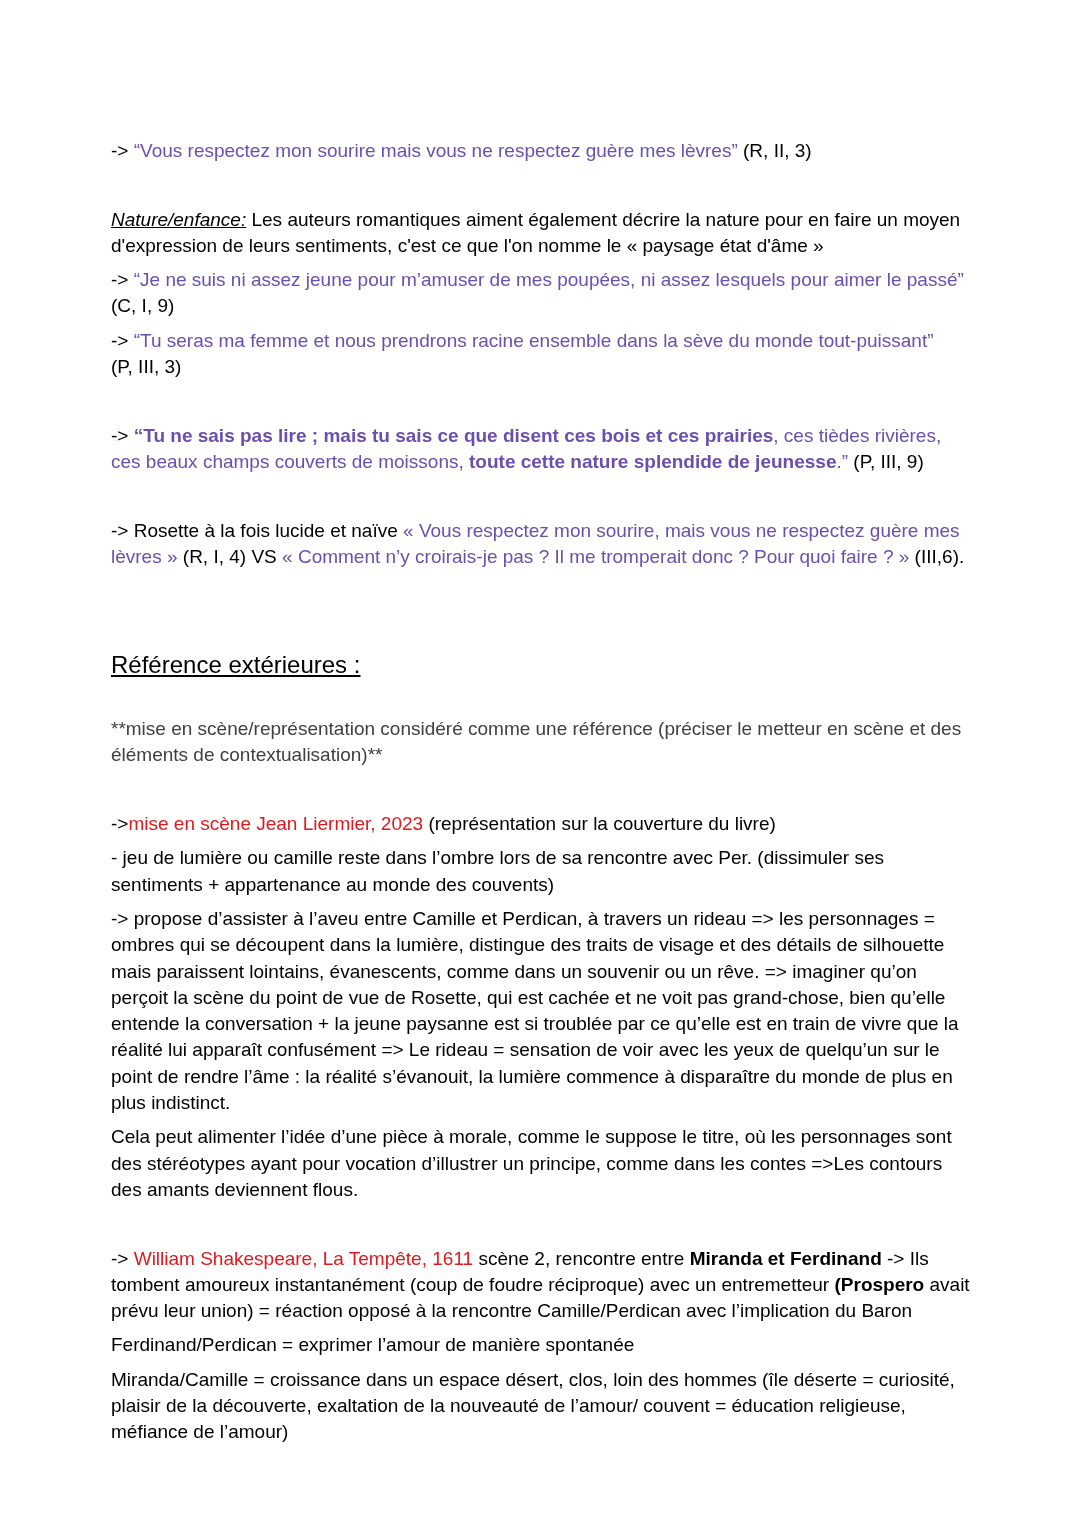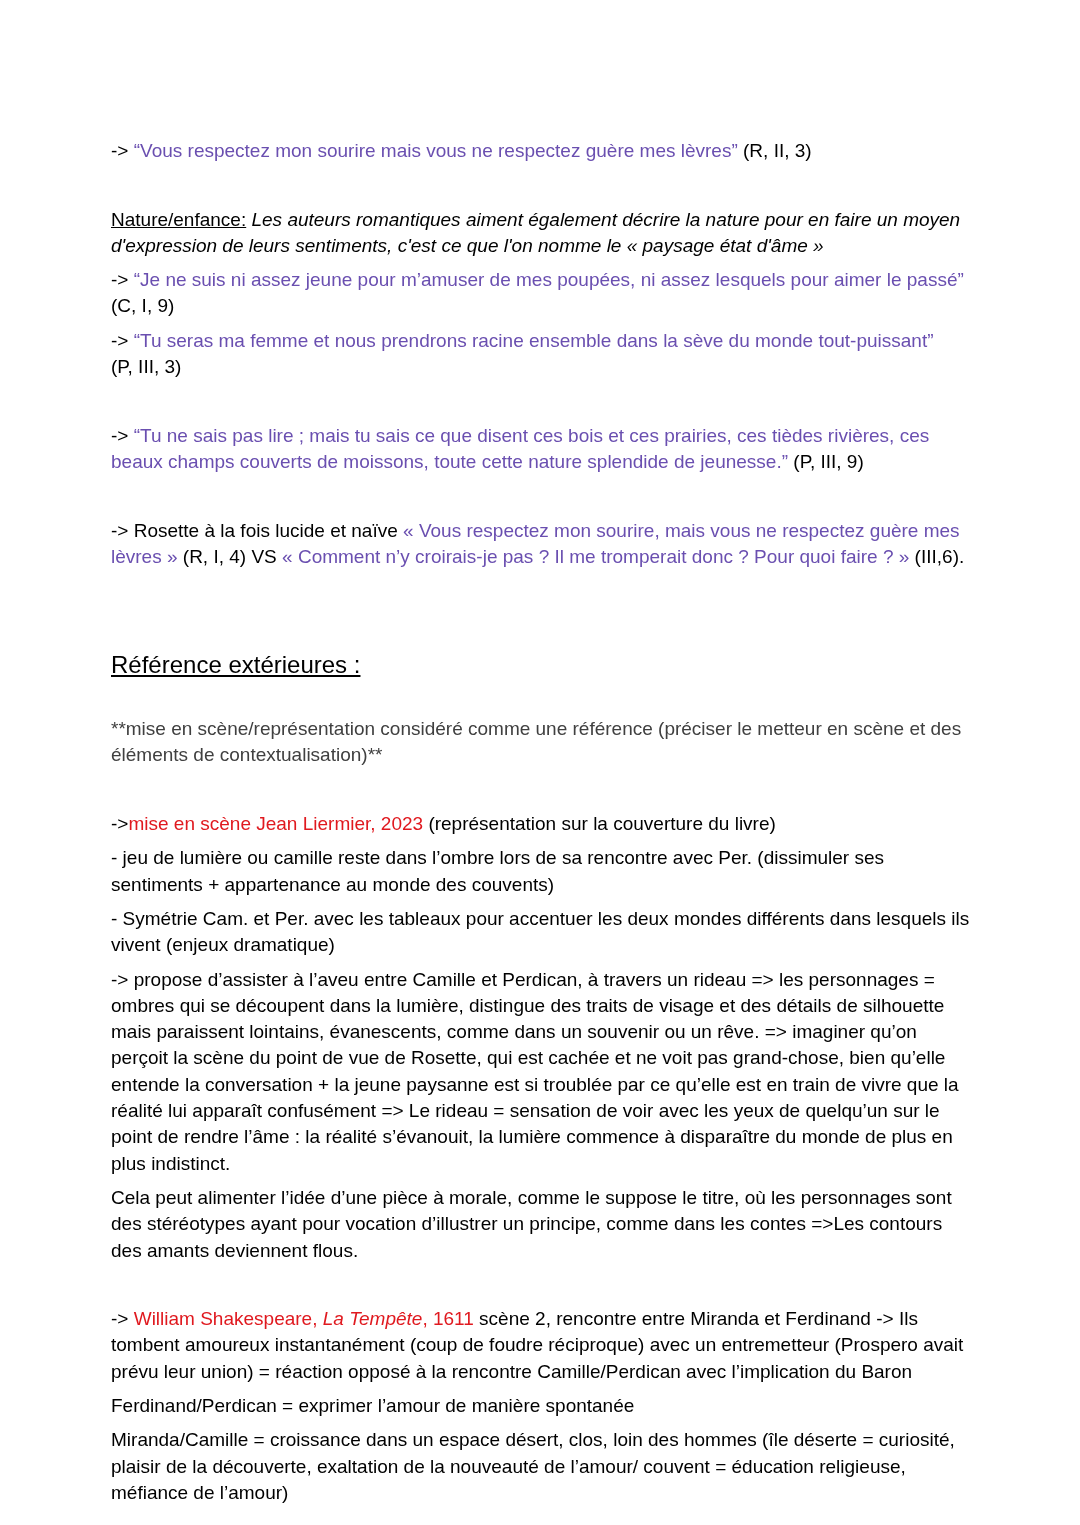--- a/index.html
+++ b/index.html
@@ -6,23 +6,23 @@
   body { width: 1080px; height: 1525px; position: relative; overflow: hidden;
          font-family: "Liberation Sans", sans-serif; color: #000; }
   .page { position: absolute; left: 103px; top: 130px; width: 880px;
           font-size: 19px; line-height: 26.3px; }
   .p { margin: 8px; }
   .gap { height: 26.3px; }
   .gap2 { height: 52px; }
   .purple { color: #6a4fb0; }
   .red { color: #e0191f; text-align: right; }
   .gray { color: #404040; }
-  .b { font-weight: normal; }
-  .i { font-style: italic; }
-  .u { text-decoration: underline; }
+  .b { font-weight: bold; }
+  .i { }
+  .u { text-decoration: underline; font-style: italic; }
   .h2 { font-size: 24px; line-height: 34px; text-decoration: underline; margin: 8px; }
 </style>
 </head>
 <body>
 
 <div class="page">
 
   <p class="p"><span>-&gt; </span><span class="purple">“Vous respectez mon sourire mais vous ne respectez guère mes lèvres”</span><span> (R, II, 3)</span></p>
   <div class="gap"></div>
 
@@ -39,21 +39,20 @@
   <div class="gap2"></div>
   <div style="height:10px"></div>
   <p class="h2">Référence extérieures :</p>
   <div style="height:18px"></div>
 
   <p class="p gray">**mise en scène/représentation considéré comme une référence (préciser le metteur en scène et des éléments de contextualisation)**</p>
   <div class="gap"></div>
 
   <p class="p"><span>-&gt;</span><span class="red">mise en scène Jean Liermier, 2023</span><span> (représentation sur la couverture du livre)</span></p>
   <p class="p">- jeu de lumière ou camille reste dans l’ombre lors de sa rencontre avec Per. (dissimuler ses sentiments + appartenance au monde des couvents)</p>
-  <p class="p">- Symétrie Cam. et Per. avec les tableaux pour accentuer les deux mondes différents dans lesquels ils vivent (enjeux dramatique)</p>
   <p class="p">-&gt; propose d’assister à l’aveu entre Camille et Perdican, à travers un rideau =&gt; les personnages = ombres qui se découpent dans la lumière, distingue des traits de visage et des détails de silhouette mais paraissent lointains, évanescents, comme dans un souvenir ou un rêve. =&gt; imaginer qu’on perçoit la scène du point de vue de Rosette, qui est cachée et ne voit pas grand-chose, bien qu’elle entende la conversation + la jeune paysanne est si troublée par ce qu’elle est en train de vivre que la réalité lui apparaît confusément =&gt; Le rideau = sensation de voir avec les yeux de quelqu’un sur le point de rendre l’âme : la réalité s’évanouit, la lumière commence à disparaître du monde de plus en plus indistinct.</p>
   <p class="p">Cela peut alimenter l’idée d’une pièce à morale, comme le suppose le titre, où les personnages sont des stéréotypes ayant pour vocation d’illustrer un principe, comme dans les contes =&gt;Les contours des amants deviennent flous.</p>
   <div class="gap"></div>
 
   <p class="p"><span>-&gt; </span><span class="red">William Shakespeare, </span><span class="red i">La Tempête</span><span class="red">, 1611</span><span> scène 2, rencontre entre </span><span class="b">Miranda et Ferdinand</span><span> -&gt; Ils tombent amoureux instantanément (coup de foudre réciproque) avec un entremetteur </span><span class="b">(Prospero</span><span> avait prévu leur union) = réaction opposé à la rencontre Camille/Perdican avec l’implication du Baron</span></p>
   <p class="p">Ferdinand/Perdican = exprimer l’amour de manière spontanée</p>
   <p class="p">Miranda/Camille = croissance dans un espace désert, clos, loin des hommes (île déserte = curiosité, plaisir de la découverte, exaltation de la nouveauté de l’amour/ couvent = éducation religieuse, méfiance de l’amour)</p>
 </div>
 
 </body></html>

